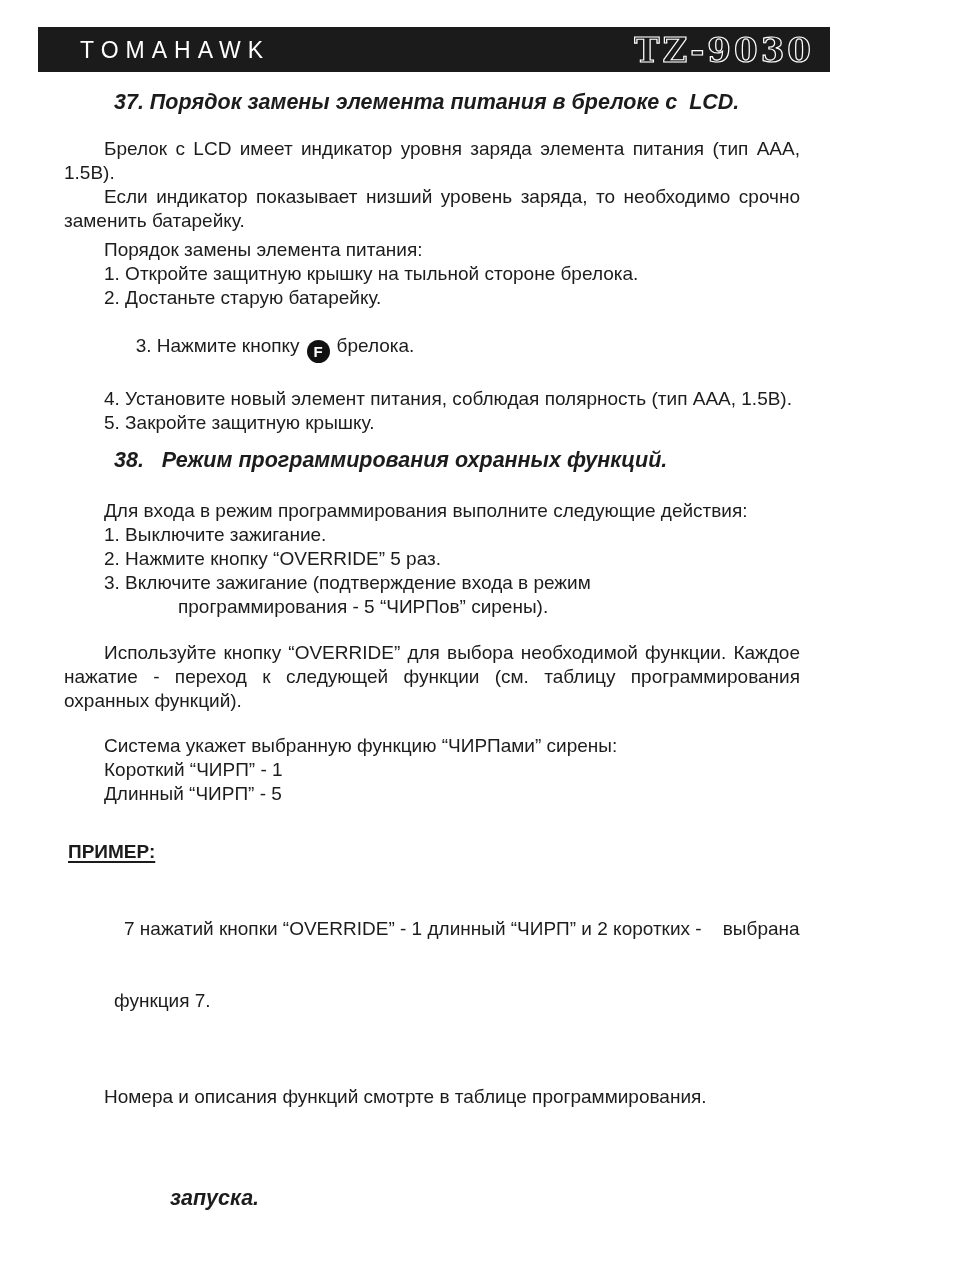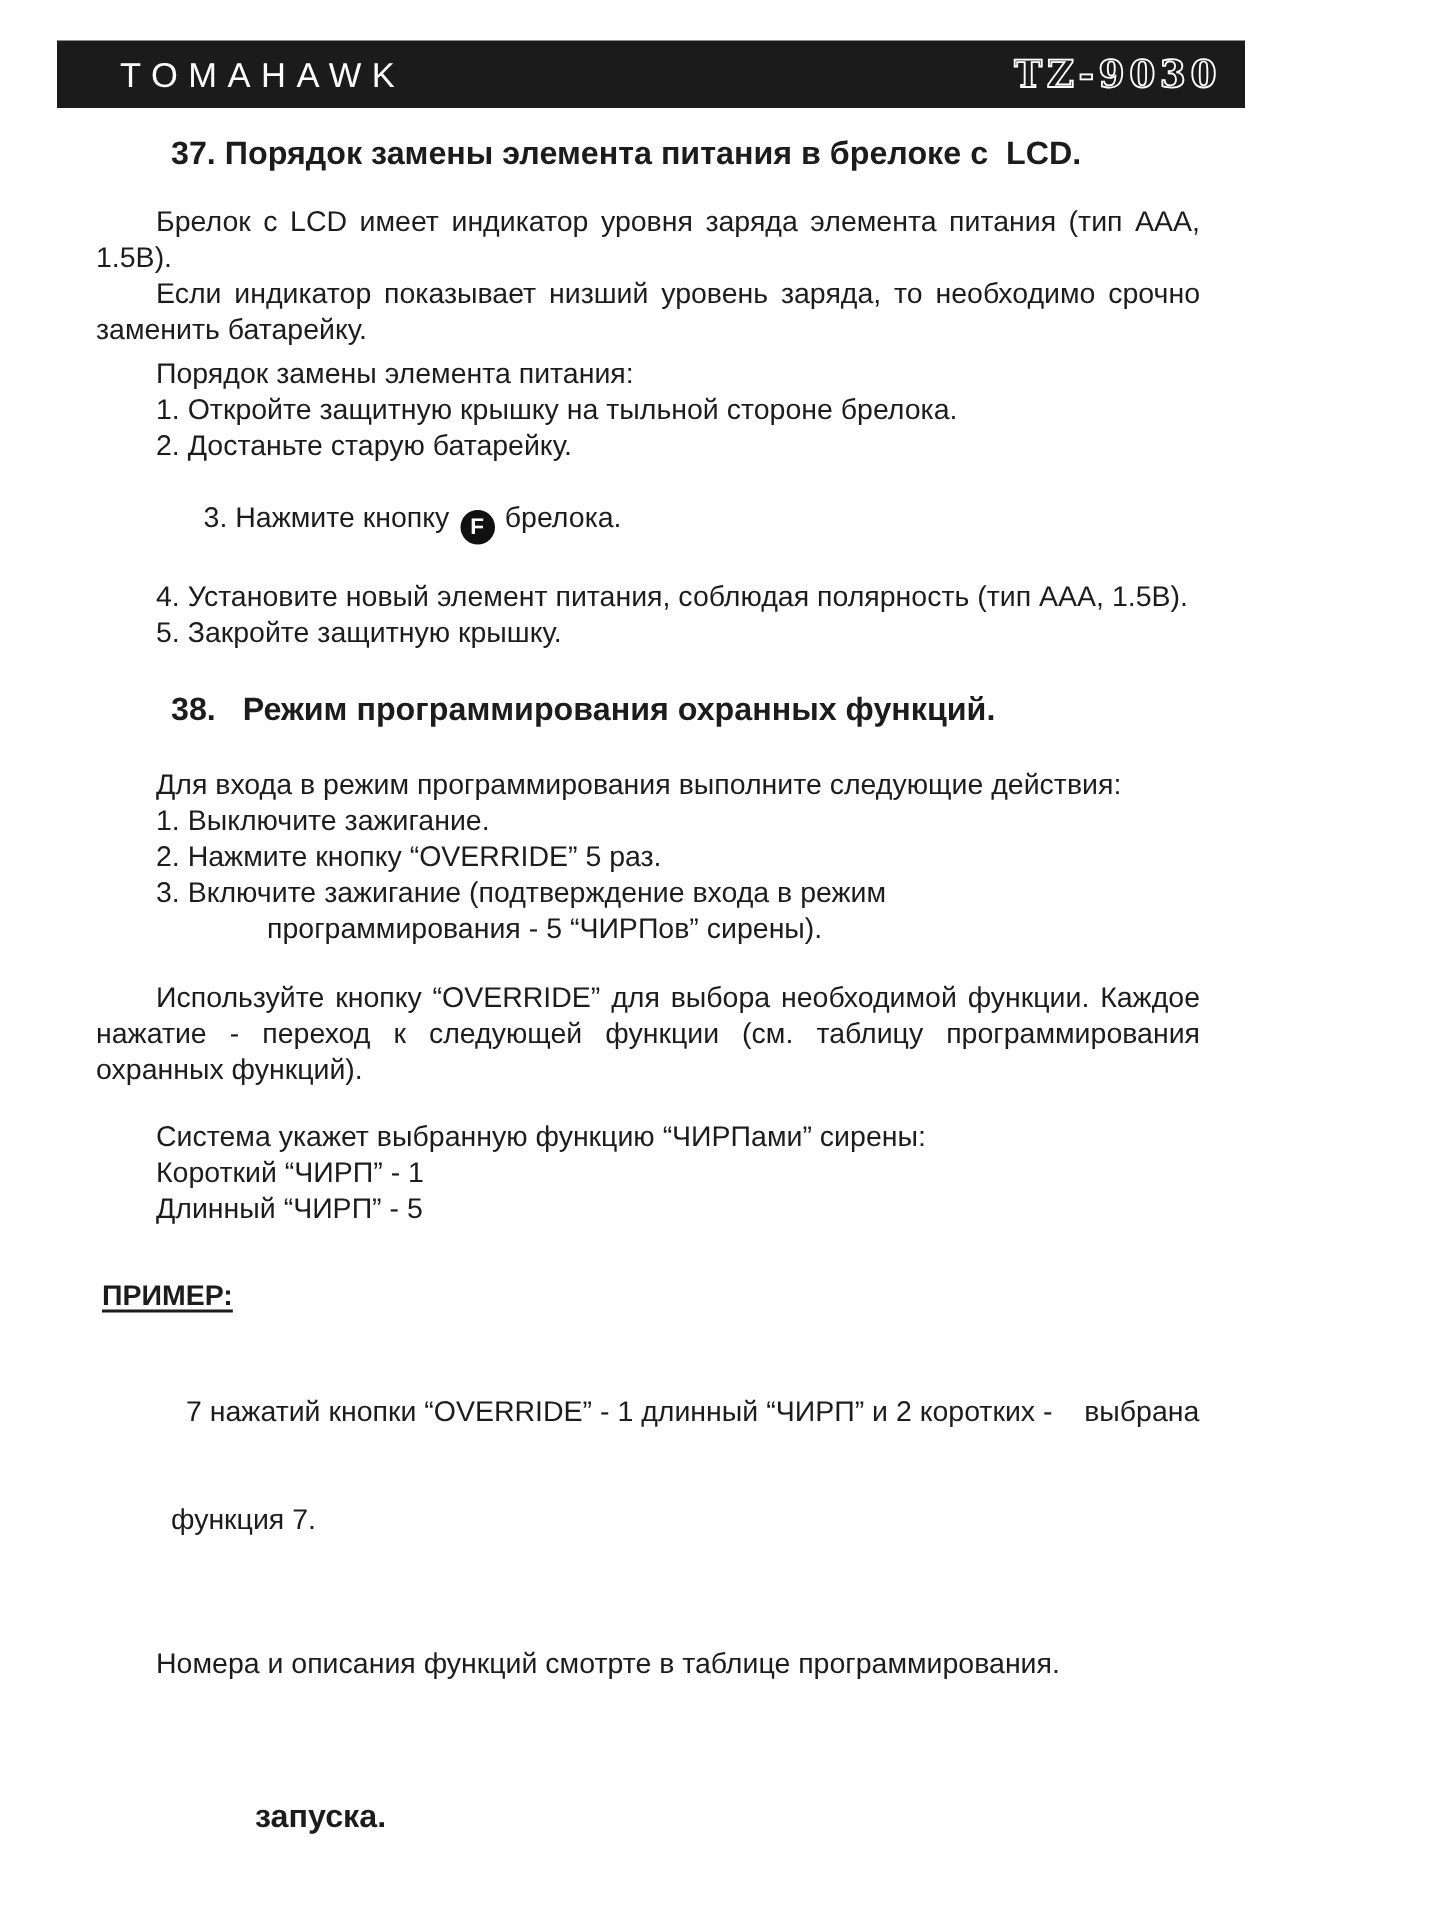--- a/index.html
+++ b/index.html
@@ -18,34 +18,34 @@
     margin:27px 35px 0 38px;height:45px;
     background:#1b1b1b;
     display:flex;justify-content:space-between;align-items:center;
     padding:0 16px 0 42px;box-sizing:border-box;
   }
   .brand{
     color:#fff;font-size:23px;letter-spacing:7px;font-weight:500;
   }
   .model{
     font-family:"DejaVu Serif", serif;font-weight:bold;
-    font-size:25px;letter-spacing:3px;color:#fff;
+    font-size:34px;letter-spacing:3px;color:#fff;
   }
   @supports (-webkit-text-stroke: 1px #fff){
     .model{color:transparent;-webkit-text-stroke:1.2px #fff;}
   }
   .content{margin:0 65px 0 64px;}
   
   .h{
-    font-weight:bold;
+    font-weight:bold;font-style:italic;
     font-size:21.5px;line-height:27px;
     margin:0 0 0 50px;white-space:pre-wrap;
   }
   .sec37{margin-top:17px;}
-  .sec38{margin-top:25px;}
+  .sec38{margin-top:12px;}
   .sec39{margin-top:19px;line-height:28px;}
   .sec39 .t2{display:block;margin-left:56px;}
   
   .ln{white-space:pre-wrap;}
   .ind{margin-left:40px;}
   .ind2{margin-left:114px;}
   .jfull{text-align:justify;text-align-last:justify;}
   .mt5{margin-top:5px;}
   .mt21{margin-top:21px;}
   .mt22{margin-top:22px;}

